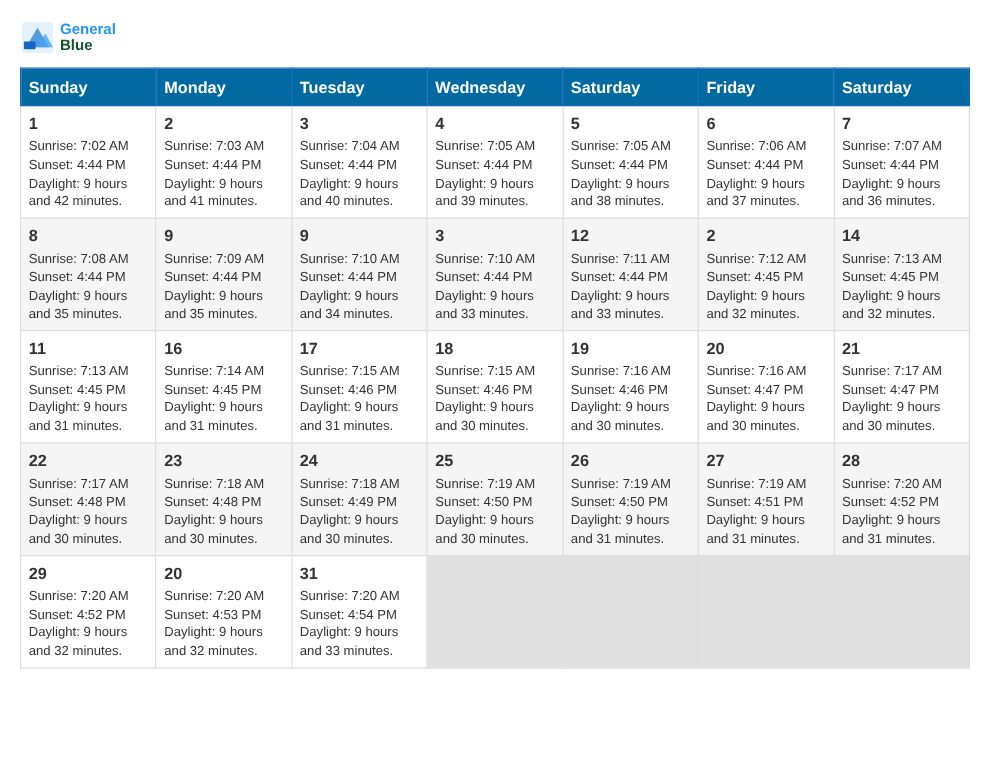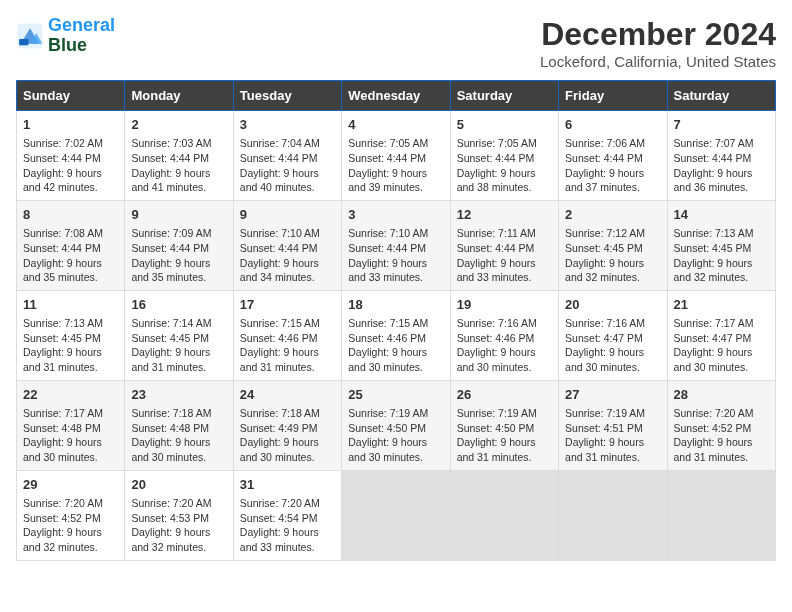--- a/index.html
+++ b/index.html
@@ -15,21 +15,21 @@
       align-items: flex-start;
       justify-content: space-between;
       margin-bottom: 10px;
     }
     .logo {
       display: flex;
       align-items: center;
       gap: 4px;
     }
     .logo-text {
-      font-size: 18px;
+      font-size: 12px;
       font-weight: bold;
       color: #333;
       line-height: 1.1;
     }
     .logo-text span {
       color: #2196F3;
     }
     .logo-icon {
       width: 28px;
       height: 28px;
@@ -45,21 +45,21 @@
     .subtitle {
       font-size: 15px;
       color: #555;
     }
     table {
       width: 100%;
       border-collapse: collapse;
       font-size: 11px;
     }
     thead tr {
-      background: #404040;
+      background: #0369a1;
       color: #fff;
       margin-left: 20px;
     }
     thead th {
       padding: 7px 6px;
       text-align: left;
       font-size: 13px;
       font-weight: bold;
       border: 1px solid #1565C0;
     }
@@ -103,24 +103,20 @@
       <rect x="2" y="2" width="32" height="32" rx="4" fill="#E3F2FD"></rect>
       <polygon points="6,28 18,8 30,28" fill="#1976D2" opacity="0.7"></polygon>
       <polygon points="18,28 26,14 34,28" fill="#42A5F5" opacity="0.8"></polygon>
       <rect x="4" y="22" width="12" height="8" rx="1" fill="#1565C0"></rect>
     </svg>
     <div style="display:flex;flex-direction:column;line-height:1.1;">
       <span class="logo-text"><span>General</span></span>
       <span class="logo-text" style="color:#14532d;">Blue</span>
     </div>
   </div>
-  <div class="title-section">
-    <div class="main-title">December 2024</div>
-    <div class="subtitle">Lockeford, California, United States</div>
-  </div>
 </div>
 
 <table>
   <thead>
     <tr>
     <th>Sunday</th>
         <th>Monday</th>
         <th>Tuesday</th>
         <th>Wednesday</th>
         <th>Saturday</th>

